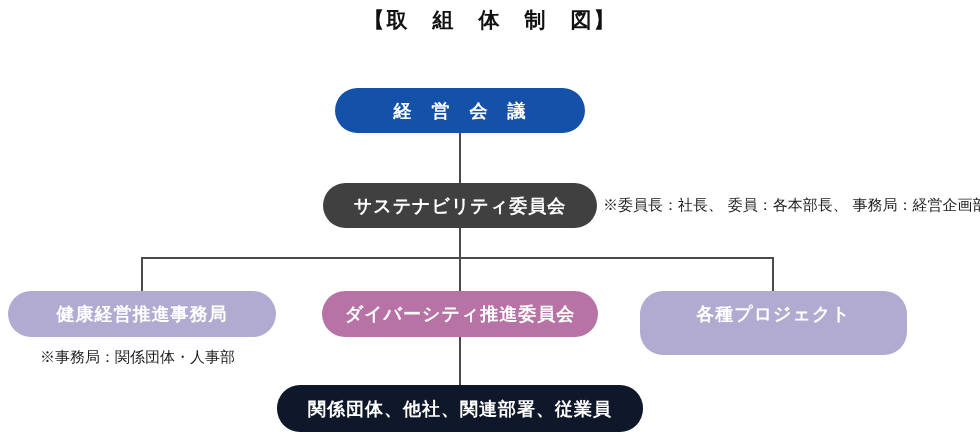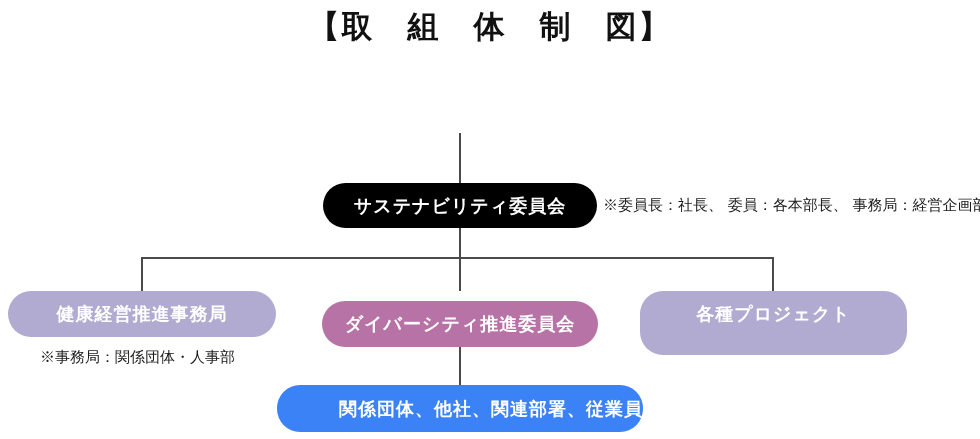--- a/index.html
+++ b/index.html
@@ -13,21 +13,21 @@
     height: 439px;
     background: #ffffff;
     overflow: hidden;
   }
   .diagram-title {
     position: absolute;
     top: 6px;
     left: 0;
     width: 100%;
     text-align: center;
-    font-size: 31px;
+    font-size: 21px;
     font-weight: bold;
     color: #111111;
     letter-spacing: 2px;
   }
   .node {
     position: absolute;
     border-radius: 23px;
     color: #ffffff;
     text-align: center;
     font-size: 18px;
@@ -71,28 +71,29 @@
   <div class="diagram-title">【取　組　体　制　図】</div>
 
   <div class="connector conn-v conn-top-to-sus" style="background-color: rgb(74, 74, 74);"></div>
   <div class="connector conn-v conn-sus-to-bar" style="background-color: rgb(74, 74, 74);"></div>
   <div class="connector conn-h conn-bar" style="background-color: rgb(74, 74, 74);"></div>
   <div class="connector conn-v conn-drop-left" style="background-color: rgb(74, 74, 74);"></div>
   <div class="connector conn-v conn-drop-mid" style="background-color: rgb(74, 74, 74);"></div>
   <div class="connector conn-v conn-drop-right" style="background-color: rgb(74, 74, 74);"></div>
   <div class="connector conn-v conn-div-to-rel" style="background-color: rgb(74, 74, 74);"></div>
 
+  <div class="node node-blue" style="background-color: rgb(20, 81, 168);">経　営　会　議</div>
 
-  <div class="node node-teal" style="background-color: #000000;">サステナビリティ委員会</div>
+  <div class="node node-teal" style="background-color: #404040;">サステナビリティ委員会</div>
 
   <div class="node node-lav-l" style="background-color: rgb(177, 170, 209);">健康経営推進事務局</div>
 
-  <div class="node node-mag" style="background-color: rgb(184, 115, 166); margin-top: 10px;">ダイバーシティ推進委員会</div>
+  <div class="node node-mag" style="background-color: rgb(184, 115, 166);">ダイバーシティ推進委員会</div>
 
   <div class="node node-lav-r" style="background-color: rgb(177, 170, 209);">各種プロジェクト</div>
 
-  <div class="node node-beige" style="background-color: #3b82f6; text-align: right;">関係団体、他社、関連部署、従業員</div>
+  <div class="node node-beige" style="background-color: #0f172a;">関係団体、他社、関連部署、従業員</div>
 
   <div class="note note-sustainability">※委員長：社長、 委員：各本部長、 事務局：経営企画部</div>
 
   <div class="note note-health-office">※事務局：関係団体・人事部</div>
 
 </div>
 
 </body></html>

